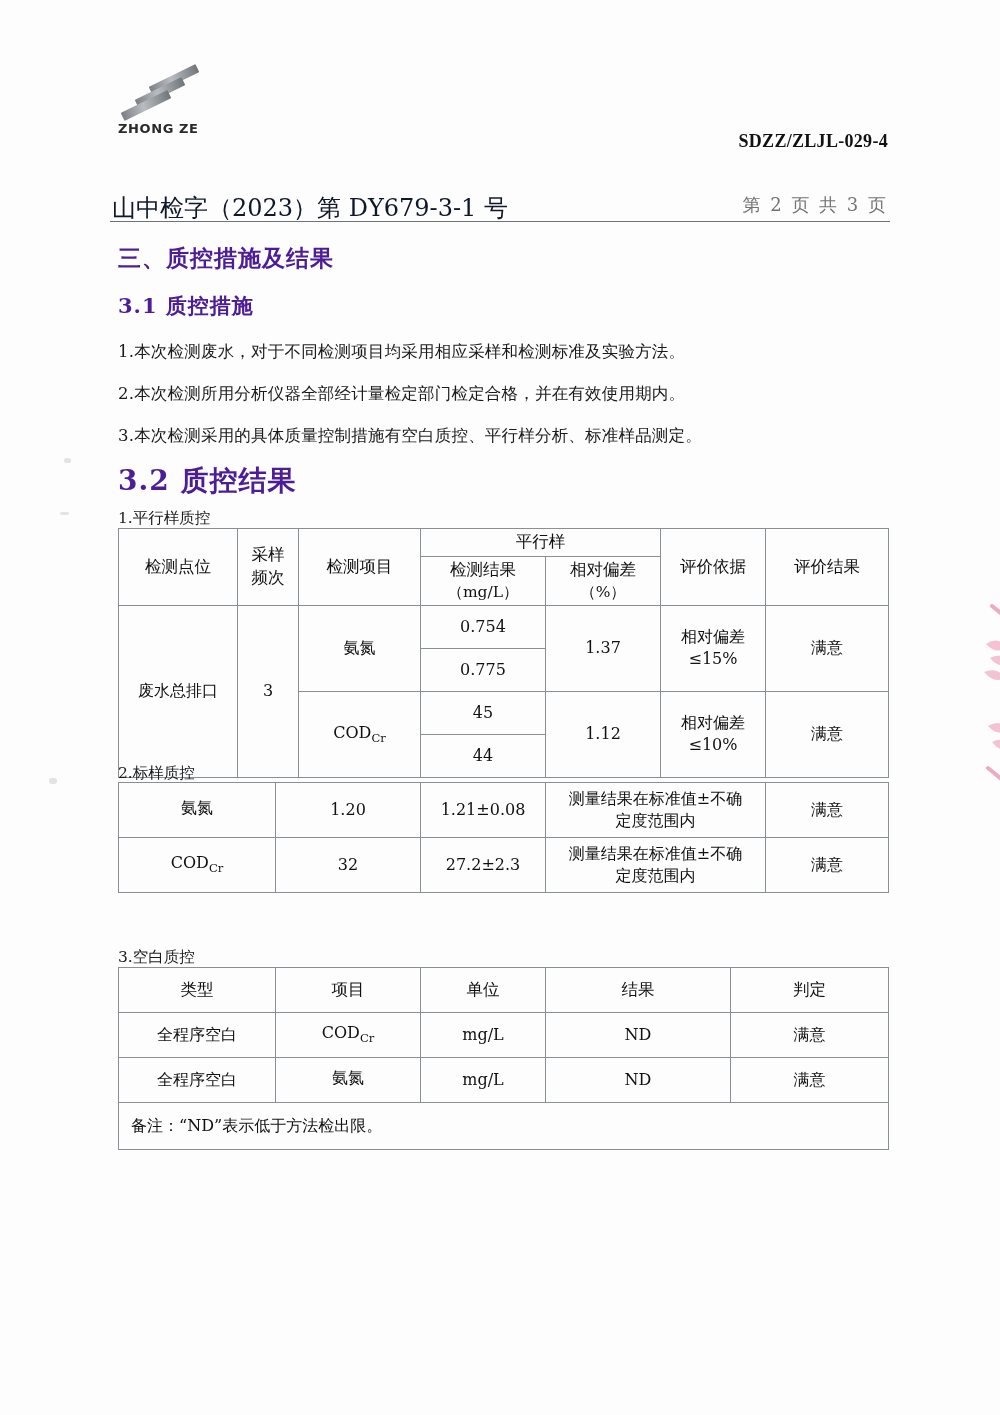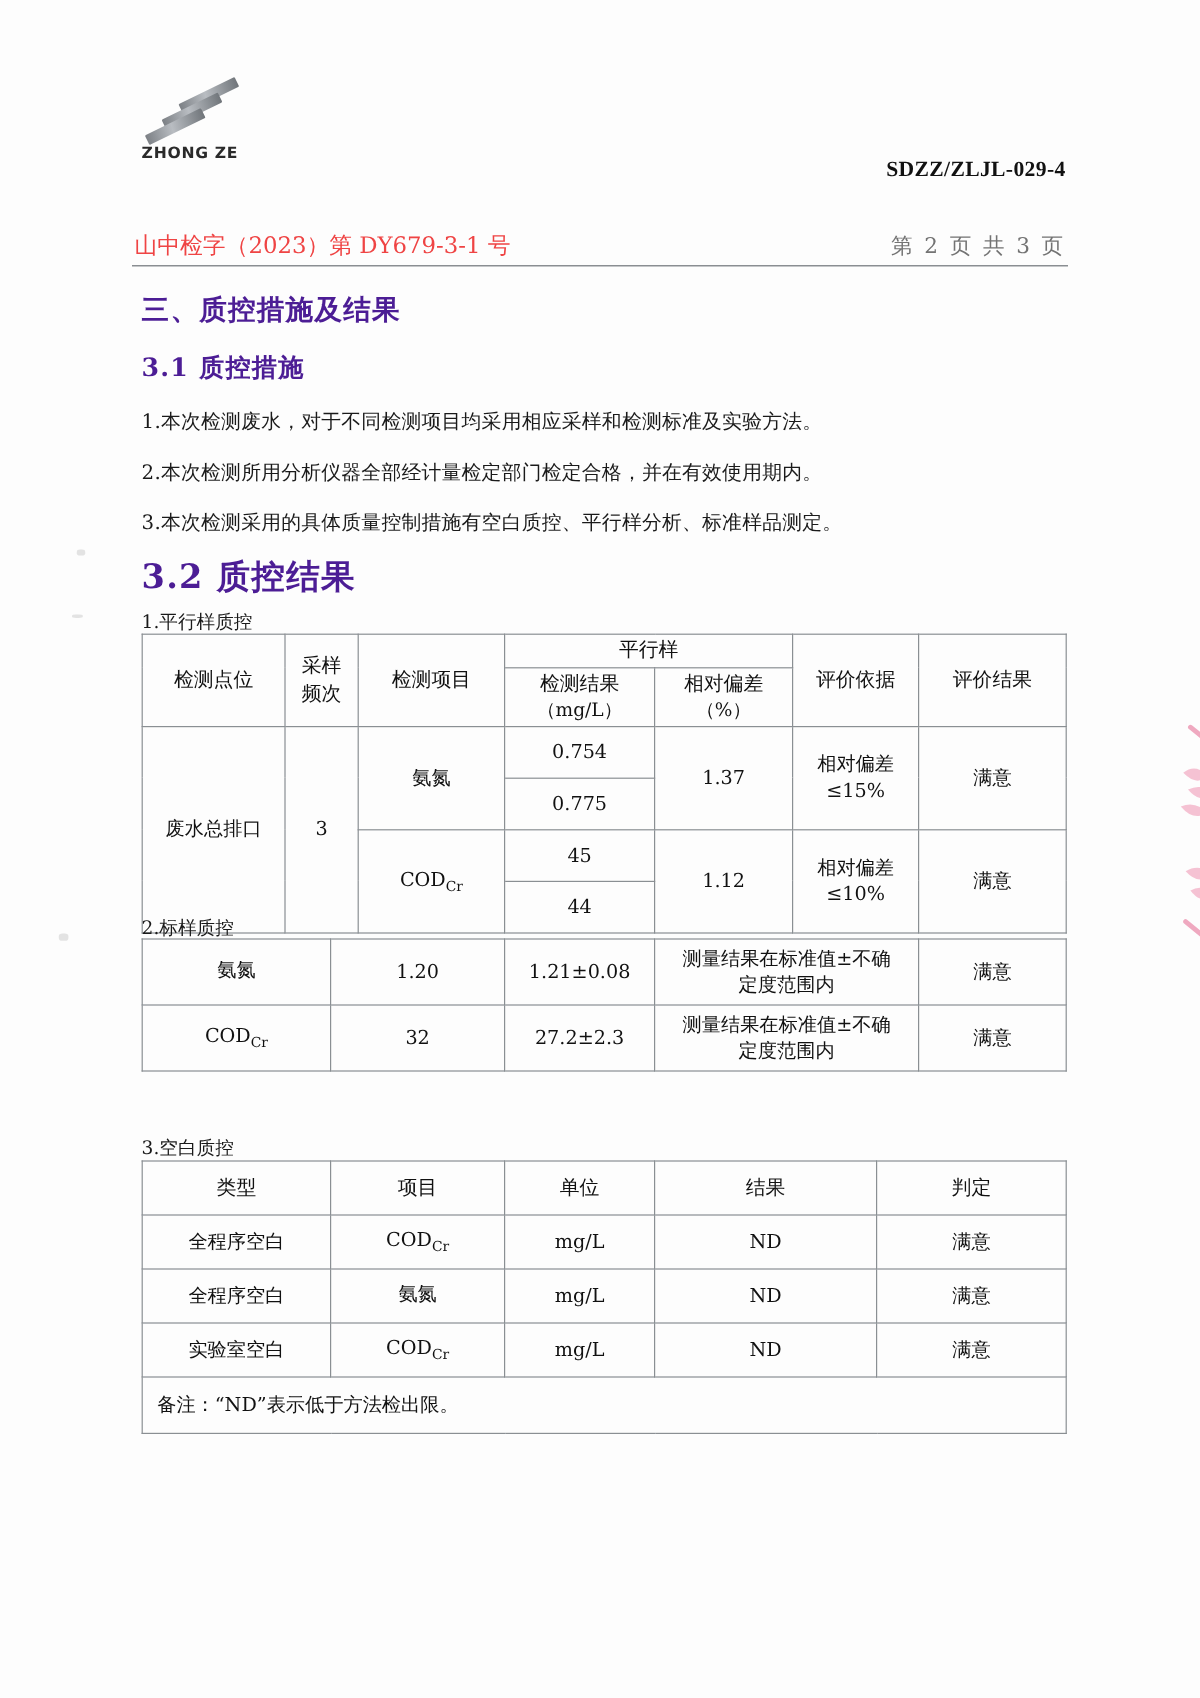--- a/index.html
+++ b/index.html
@@ -92,22 +92,22 @@
     letter-spacing: 17px;
     text-indent: 17px;
     color: #111;
   }
 
   .doc-no {
     position: absolute;
     left: 112px;
     top: 192px;
     font-family: "DejaVu Serif", "Liberation Serif", serif;
-    font-size: 19px;
-    color: #ef4444;
+    font-size: 24px;
+    color: #0f172a;
   }
 
   .page-no {
     position: absolute;
     right: 112px;
     top: 193px;
     font-family: "DejaVu Serif", "Liberation Serif", serif;
     font-size: 18px;
     color: #737373;
     letter-spacing: 2px;
@@ -359,25 +359,18 @@
       <td>满意</td>
     </tr>
     <tr>
       <td style="height:40px">全程序空白</td>
       <td><span>氨氮</span><span class="sub"></span></td>
       <td>mg/L</td>
       <td>ND</td>
       <td>满意</td>
     </tr>
     <tr>
-      <td style="height:40px">实验室空白</td>
-      <td><span>COD</span><span class="sub">Cr</span></td>
-      <td>mg/L</td>
-      <td>ND</td>
-      <td>满意</td>
-    </tr>
-    <tr>
       <td colspan="5" class="remark" style="height:42px">备注：“ND”表示低于方法检出限。</td>
     </tr>
   </tbody>
     </table>
 
 </div>
 
 </body></html>

